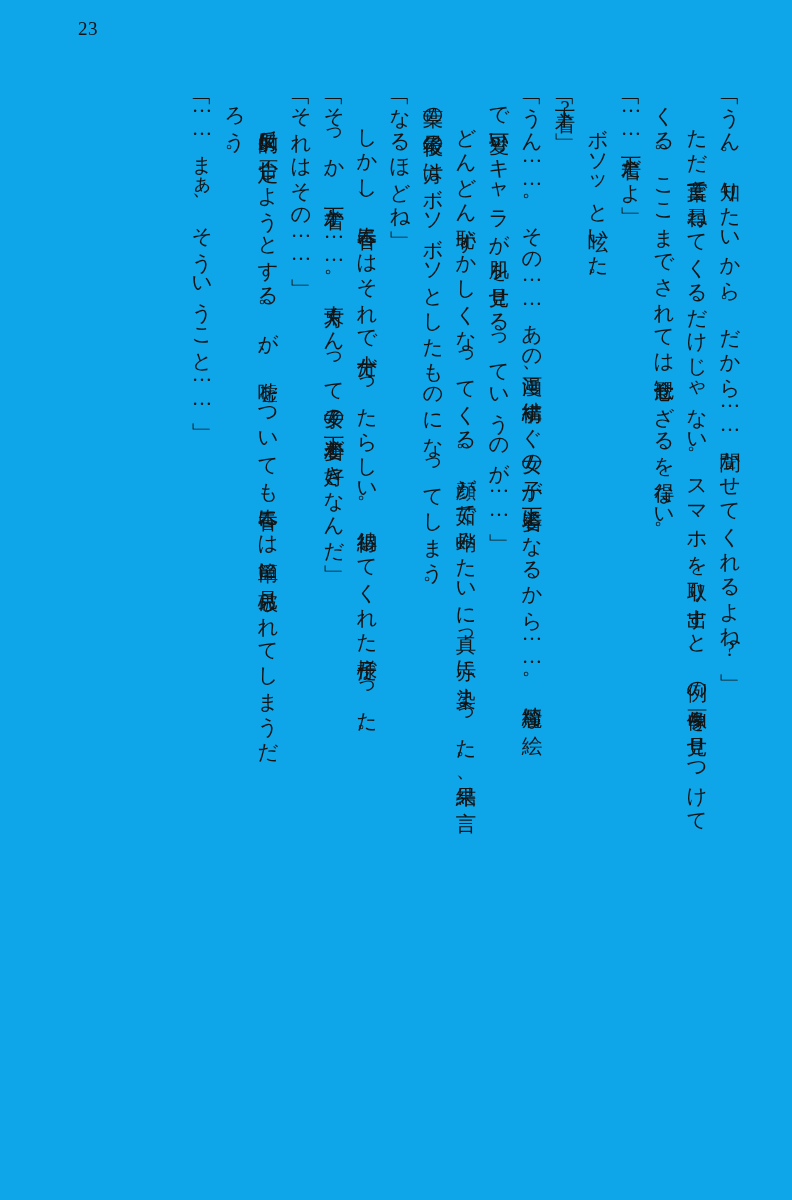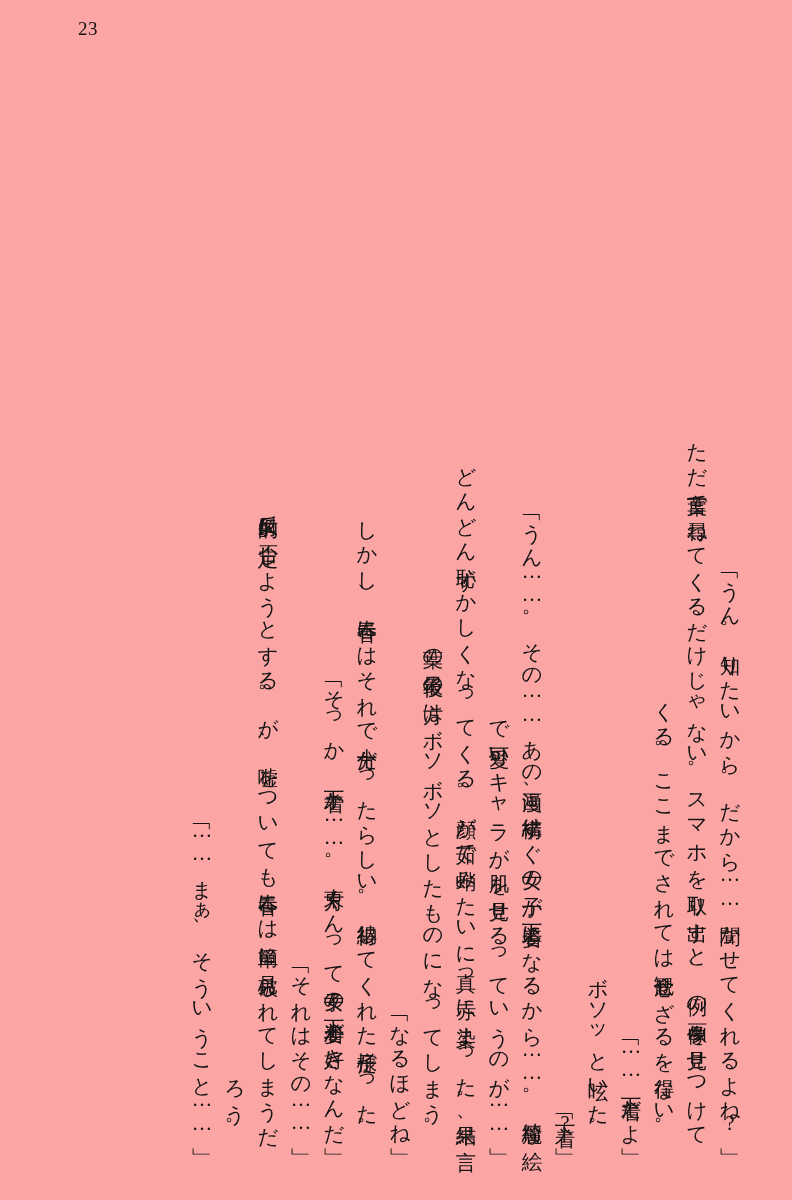--- a/index.html
+++ b/index.html
@@ -11,22 +11,21 @@
     width: 792px;
     height: 1200px;
     position: relative;
     font-family: "Liberation Serif", "DejaVu Serif", serif;
     color: #1a1a1a;
     overflow: hidden;
   }
   .page {
     position: absolute;
     inset: 0;
-    background: #fca5a5;
-    text-align: right;
+    background: #0ea5e9;
   }
   .page-number {
     position: absolute;
     top: 18px;
     left: 78px;
     font-size: 19px;
     letter-spacing: 0.5px;
     color: #111;
     font-family: "Liberation Serif", "DejaVu Serif", serif;
   }

